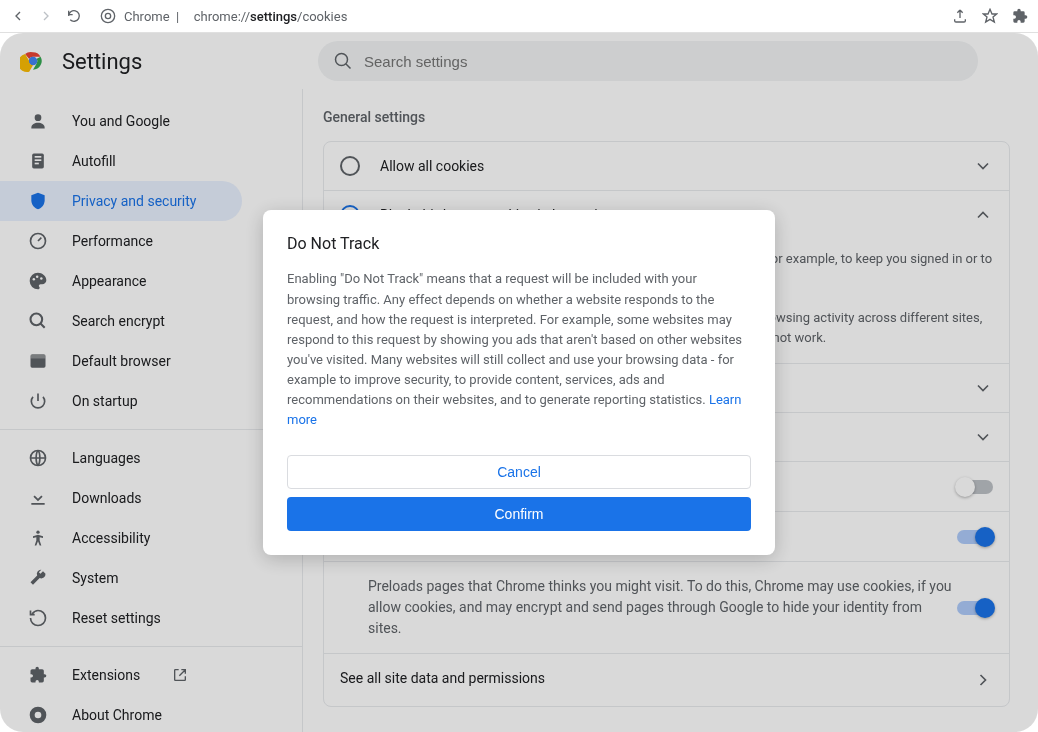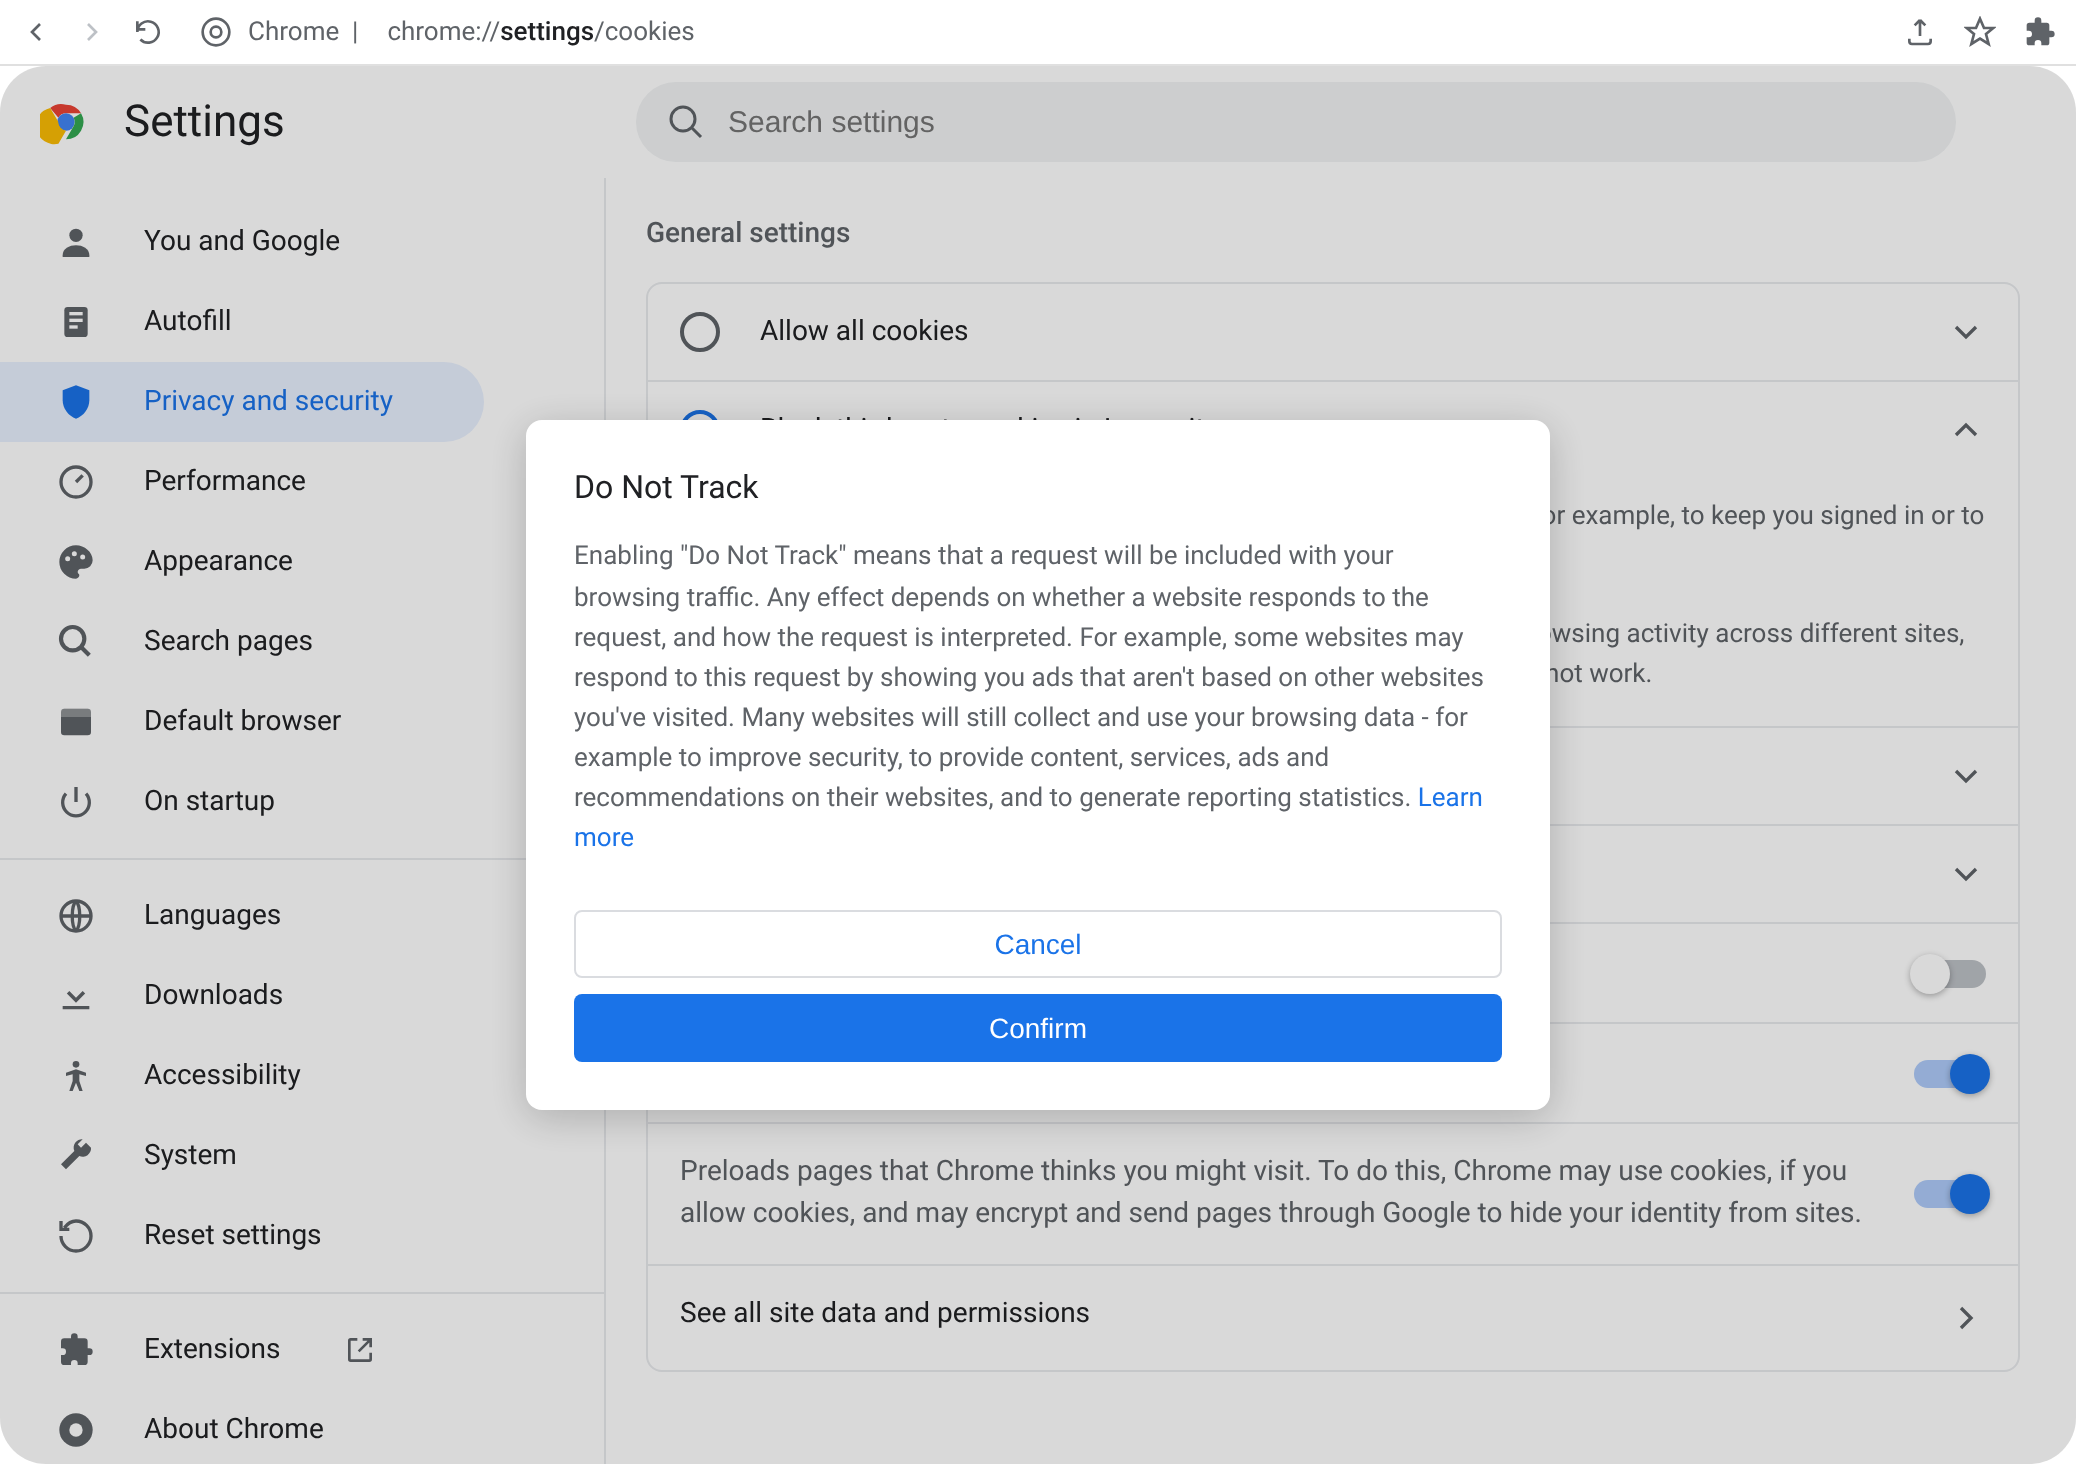--- a/index.html
+++ b/index.html
@@ -41,21 +41,21 @@
     .radio { width: 20px; height: 20px; border: 2px solid #5f6368; border-radius: 50%; display: flex; align-items: center; justify-content: center; flex-shrink: 0; }
     .radio.selected { border-color: #1a73e8; }
     .radio.selected::after { content: ''; width: 10px; height: 10px; background: #1a73e8; border-radius: 50%; }
     .option-label { flex: 1; font-size: 14px; color: #202124; }
     .expand-icon { color: #5f6368; width: 20px; height: 20px; }
     .detail-row { display: flex; padding: 10px 16px 10px 56px; gap: 20px; font-size: 13px; color: #5f6368; align-items: flex-start; }
     .detail-icon { width: 20px; height: 20px; flex-shrink: 0; color: #5f6368; margin-top: 2px; }
     .detail-text { flex: 1; line-height: 1.5; }
     
     .toggle-row { display: flex; align-items: center; padding: 14px 16px; border-bottom: 1px solid #e8eaed; font-size: 14px; color: #5f6368; }
-    .toggle-text { flex: 1; line-height: 1.5; }
+    .toggle-text { flex: 1; line-height: 1.5; margin-left: 28px; }
     .toggle-switch { width: 36px; height: 14px; background: #bdc1c6; border-radius: 7px; position: relative; cursor: pointer; flex-shrink: 0; }
     .toggle-switch::after { content: ''; position: absolute; width: 20px; height: 20px; background: #fff; border-radius: 50%; top: -3px; left: -2px; box-shadow: 0 1px 3px rgba(0,0,0,.3); }
     .toggle-switch.on { background: #aecbfa; }
     .toggle-switch.on::after { background: #1a73e8; left: 18px; }
     
     .link-row { display: flex; align-items: flex-start; padding: 16px 16px; font-size: 14px; color: #202124; cursor: pointer; }
     .arrow-right { color: #5f6368; }
     
     
     .overlay { position: absolute; top: 33px; left: 0; right: 0; bottom: 0; background: rgba(0,0,0,.15); display: flex; align-items: center; justify-content: center; border-radius: 23px; }
@@ -192,21 +192,21 @@
         </span>
         <span>Appearance</span>
       </div>
     <div class="nav-item">
         <span class="nav-icon">
           <svg width="20" height="20" viewBox="0 0 24 24" fill="none" stroke="currentColor" stroke-width="2.5">
             <circle cx="10" cy="10" r="7"></circle>
             <path d="M15 15l5 5"></path>
           </svg>
         </span>
-        <span>Search pages</span>
+        <span>Search encrypt</span>
       </div>
     <div class="nav-item">
         <span class="nav-icon">
           <svg width="20" height="20" viewBox="0 0 24 24" fill="currentColor">
             <rect x="3" y="4" width="18" height="16" rx="2"></rect>
             <rect x="3" y="4" width="18" height="5" fill="#fff" opacity=".3"></rect>
           </svg>
         </span>
         <span>Default browser</span>
       </div>

